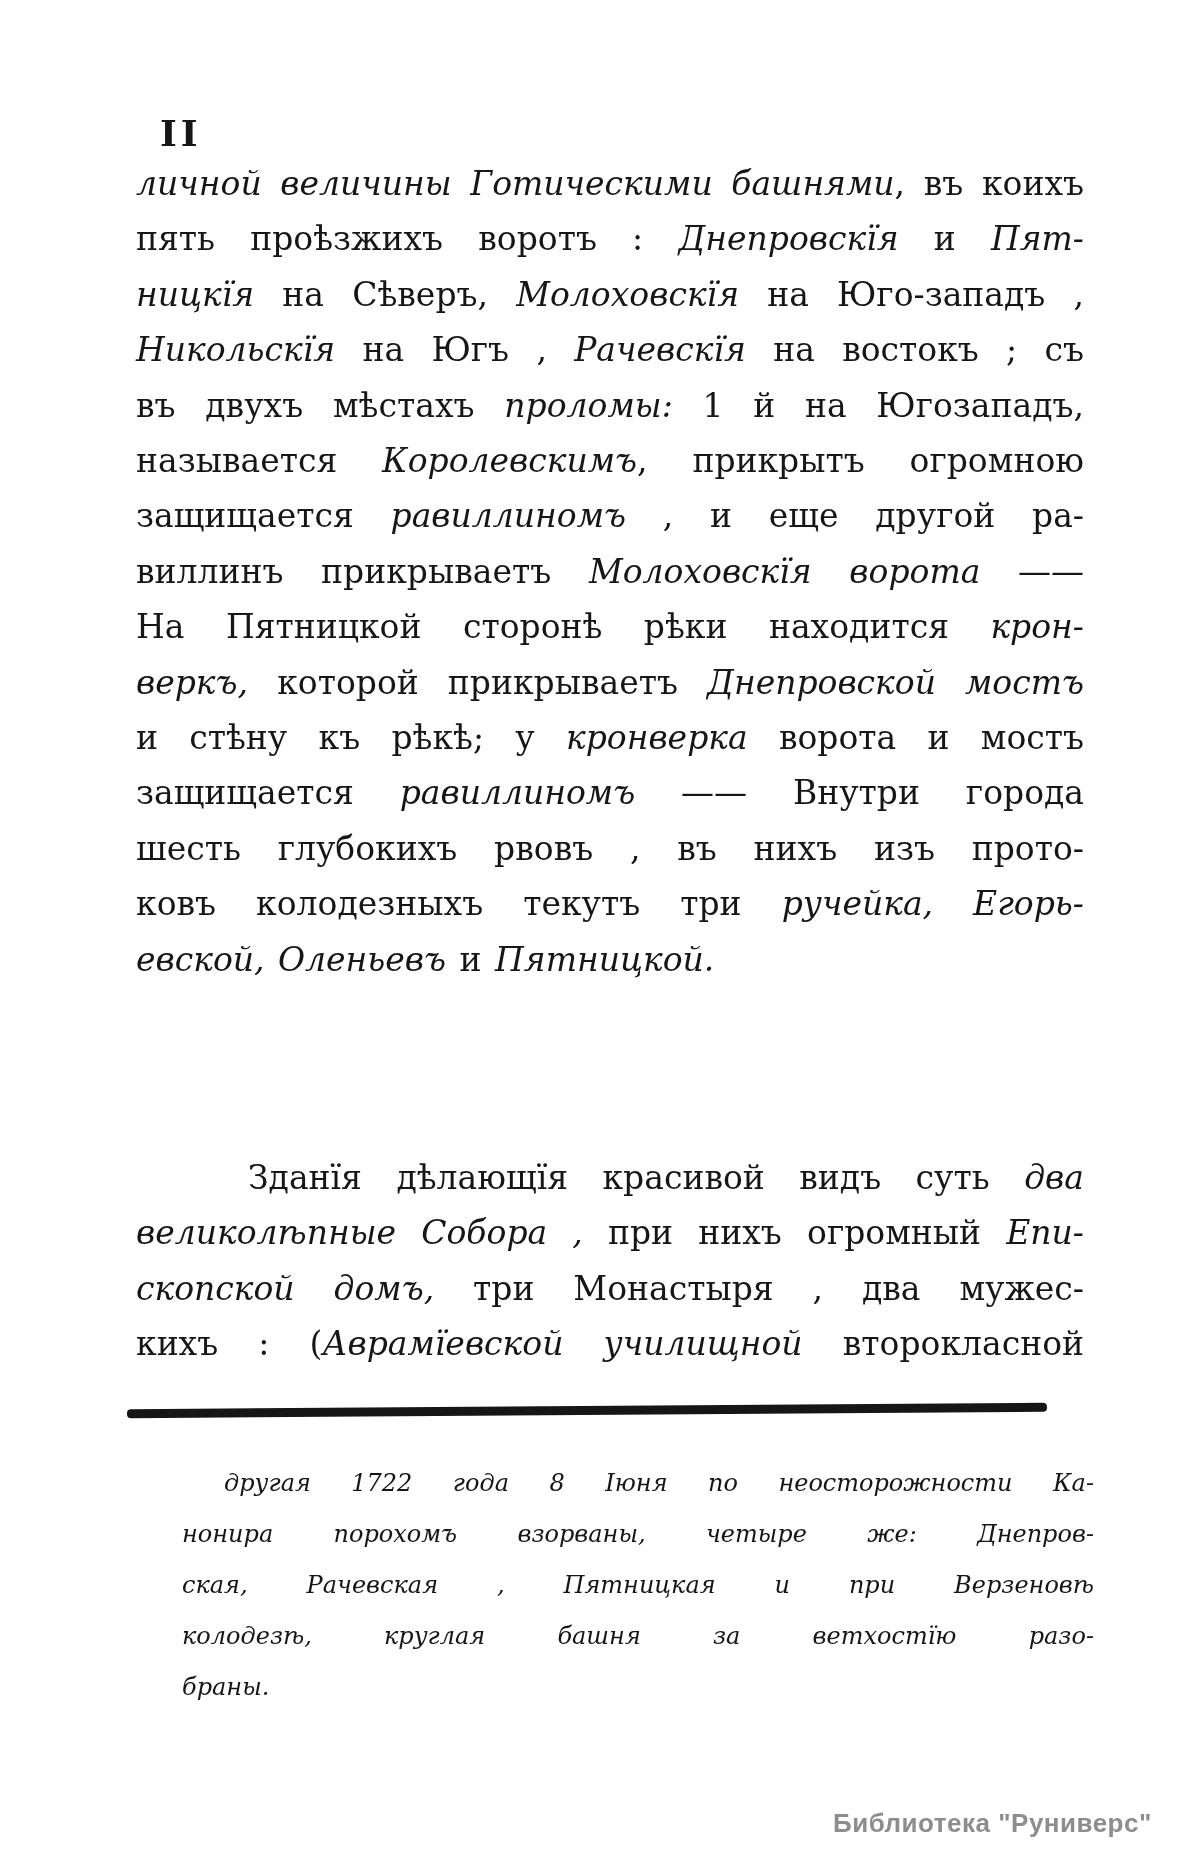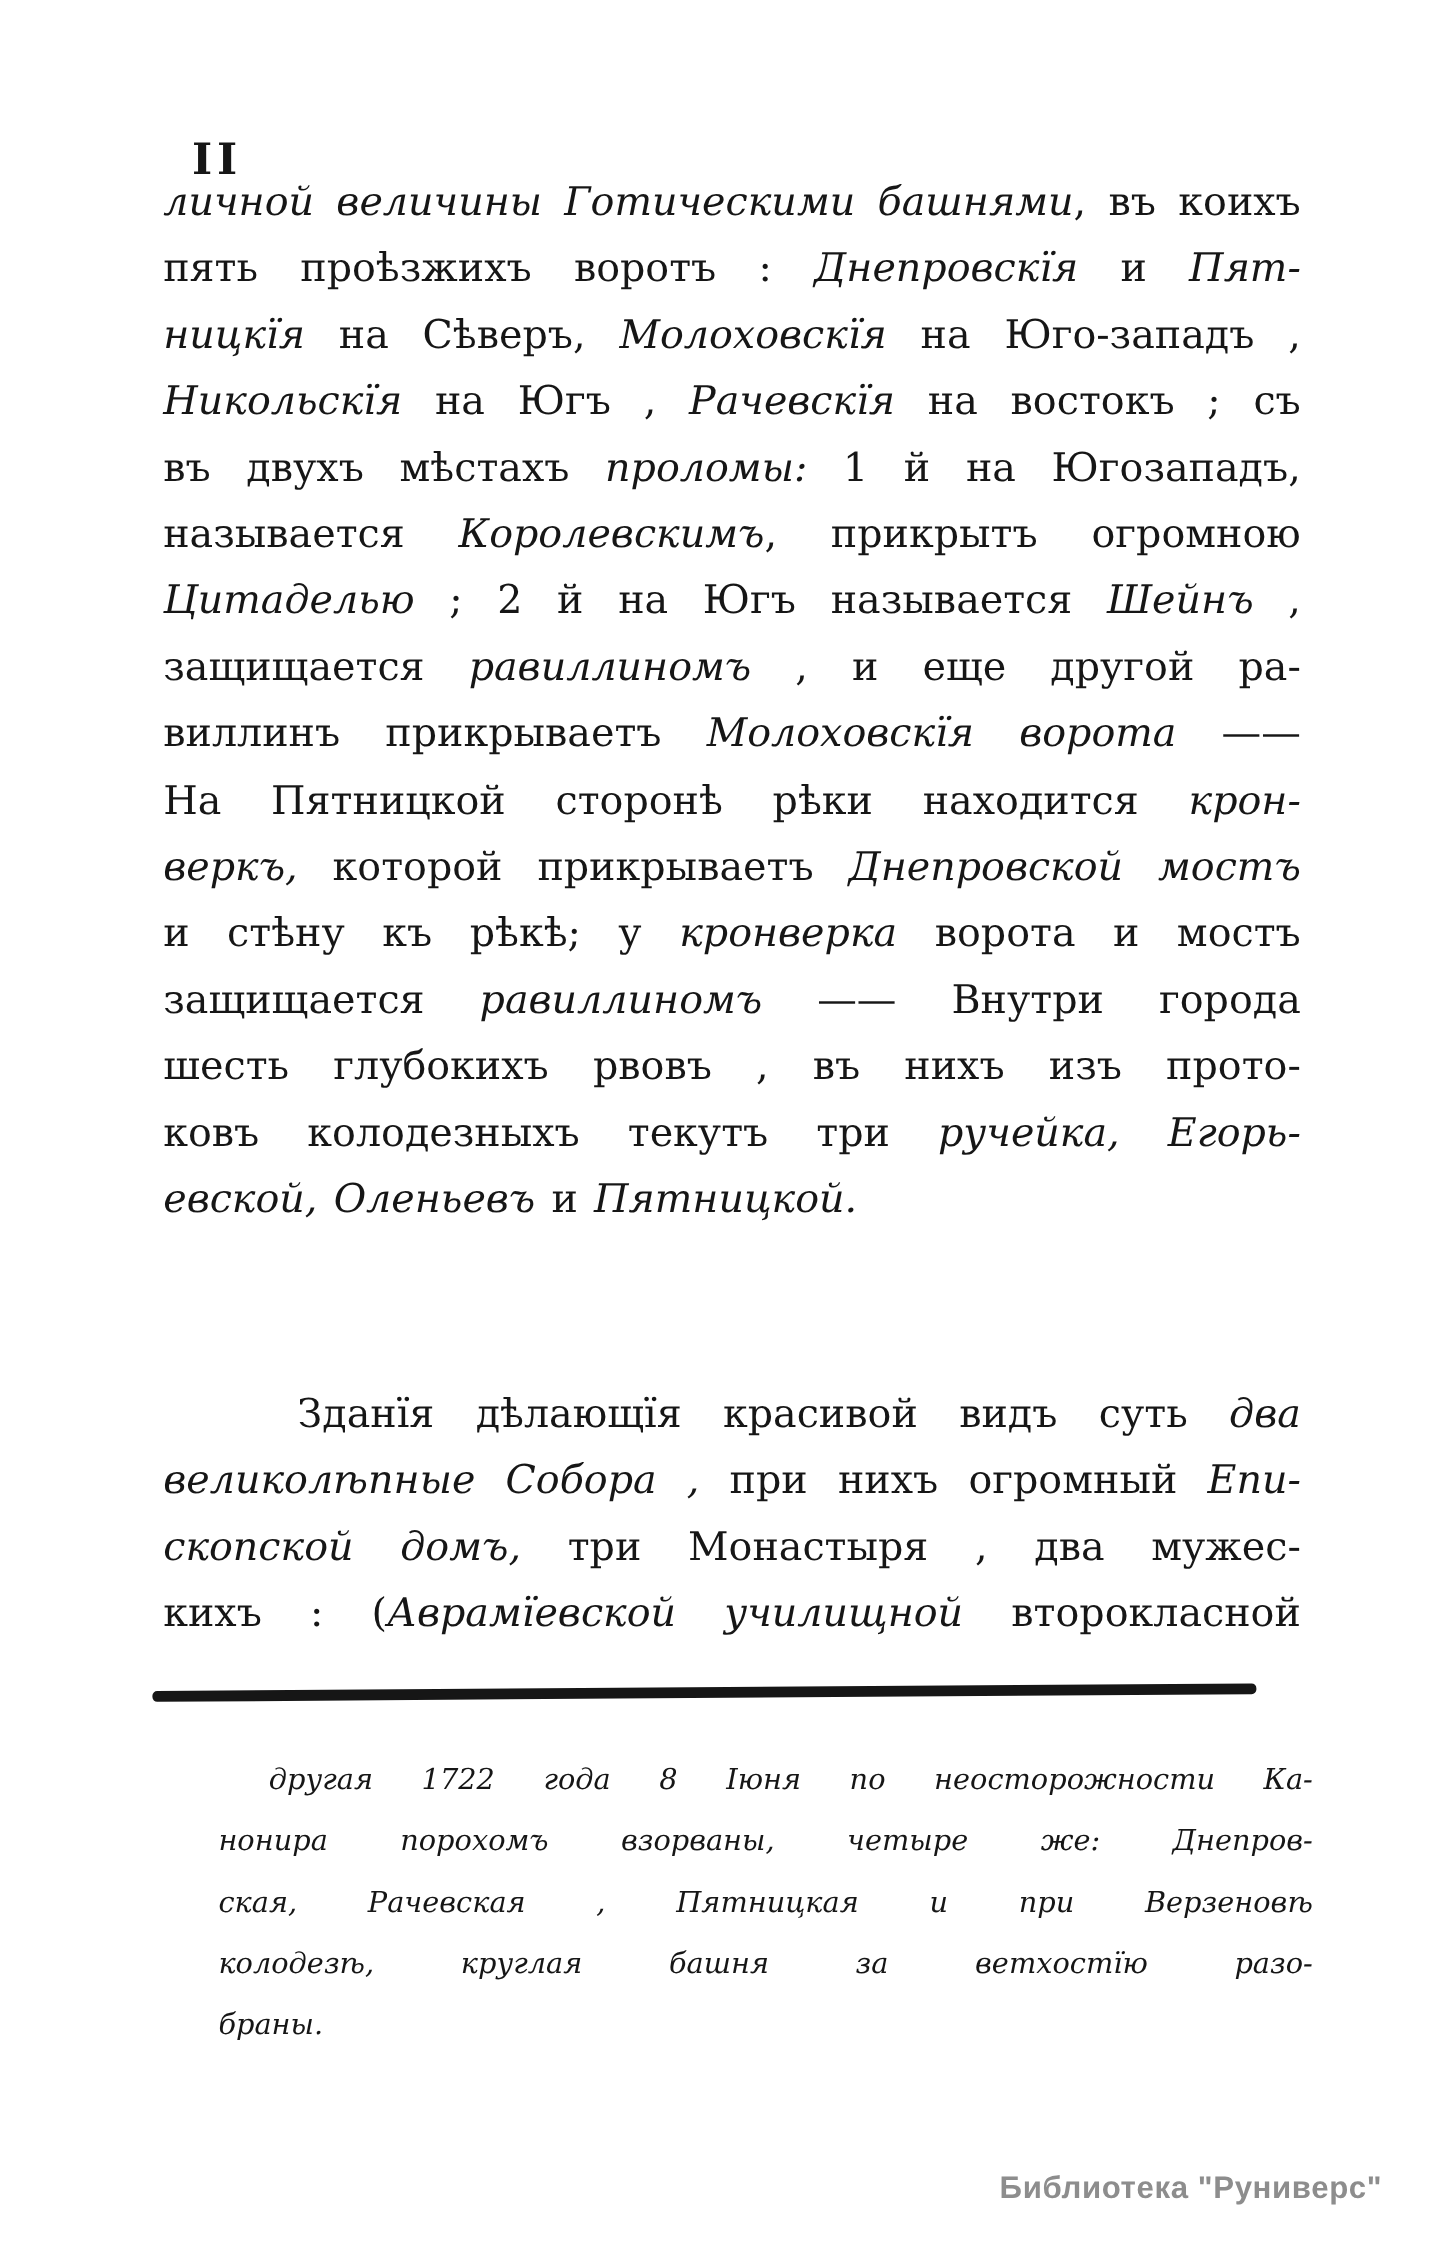--- a/index.html
+++ b/index.html
@@ -18,21 +18,21 @@
   }
   .page-number{
     position:absolute;left:160px;top:112px;
     font-size:36px;font-weight:bold;letter-spacing:4px;
   }
   .main-text{
     position:absolute;left:136px;width:948px;
     font-size:33px;line-height:55.4px;
     word-spacing:3px;
   }
-  .para1{top:140px;}
+  .para1{top:156px;}
   .para2{top:1150px;}
   .line{
     text-align:justify;
     text-align-last:justify;
     white-space:normal;
   }
   .line.short{text-align-last:left;}
   .line.indent-lg{text-indent:112px;}
   .line.indent-sm{text-indent:42px;}
   .it{font-style:italic;}
@@ -65,21 +65,20 @@
 
   <div class="page-number">II</div>
 
   <div class="main-text para1">
       <div class="line"><span class="it">личной величины Готическими башнями</span><span class="ro">, въ коихъ</span></div>
       <div class="line"><span class="ro">пять проѣзжихъ воротъ : </span><span class="it">Днепровскїя</span><span class="ro"> и </span><span class="it">Пят-</span></div>
       <div class="line"><span class="it">ницкїя</span><span class="ro"> на Сѣверъ, </span><span class="it">Молоховскїя</span><span class="ro"> на Юго-западъ ,</span></div>
       <div class="line"><span class="it">Никольскїя</span><span class="ro"> на Югъ , </span><span class="it">Рачевскїя</span><span class="ro"> на востокъ ; съ</span></div>
       <div class="line"><span class="ro">въ двухъ мѣстахъ </span><span class="it">проломы:</span><span class="ro"> 1 й на Югозападъ,</span></div>
       <div class="line"><span class="ro">называется </span><span class="it">Королевскимъ</span><span class="ro">, прикрытъ огромною</span></div>
-      <div class="line"><span class="it">Цитаделью</span><span class="ro"> ; 2 й на Югъ называется </span><span class="it">Шейнъ</span><span class="ro"> ,</span></div>
       <div class="line"><span class="ro">защищается </span><span class="it">равиллиномъ</span><span class="ro"> , и еще другой ра-</span></div>
       <div class="line"><span class="ro">виллинъ прикрываетъ </span><span class="it">Молоховскїя ворота</span><span class="ro"> ——</span></div>
       <div class="line"><span class="ro">На Пятницкой сторонѣ рѣки находится </span><span class="it">крон-</span></div>
       <div class="line"><span class="it">веркъ,</span><span class="ro"> которой прикрываетъ </span><span class="it">Днепровской мостъ</span></div>
       <div class="line"><span class="ro">и стѣну къ рѣкѣ; у </span><span class="it">кронверка</span><span class="ro"> ворота и мостъ</span></div>
       <div class="line"><span class="ro">защищается </span><span class="it">равиллиномъ</span><span class="ro"> —— Внутри города</span></div>
       <div class="line"><span class="ro">шесть глубокихъ рвовъ , въ нихъ изъ прото-</span></div>
       <div class="line"><span class="ro">ковъ колодезныхъ текутъ три </span><span class="it">ручейка, Егорь-</span></div>
       <div class="line short"><span class="it">евской, Оленьевъ</span><span class="ro"> и </span><span class="it">Пятницкой.</span></div>
     </div>

